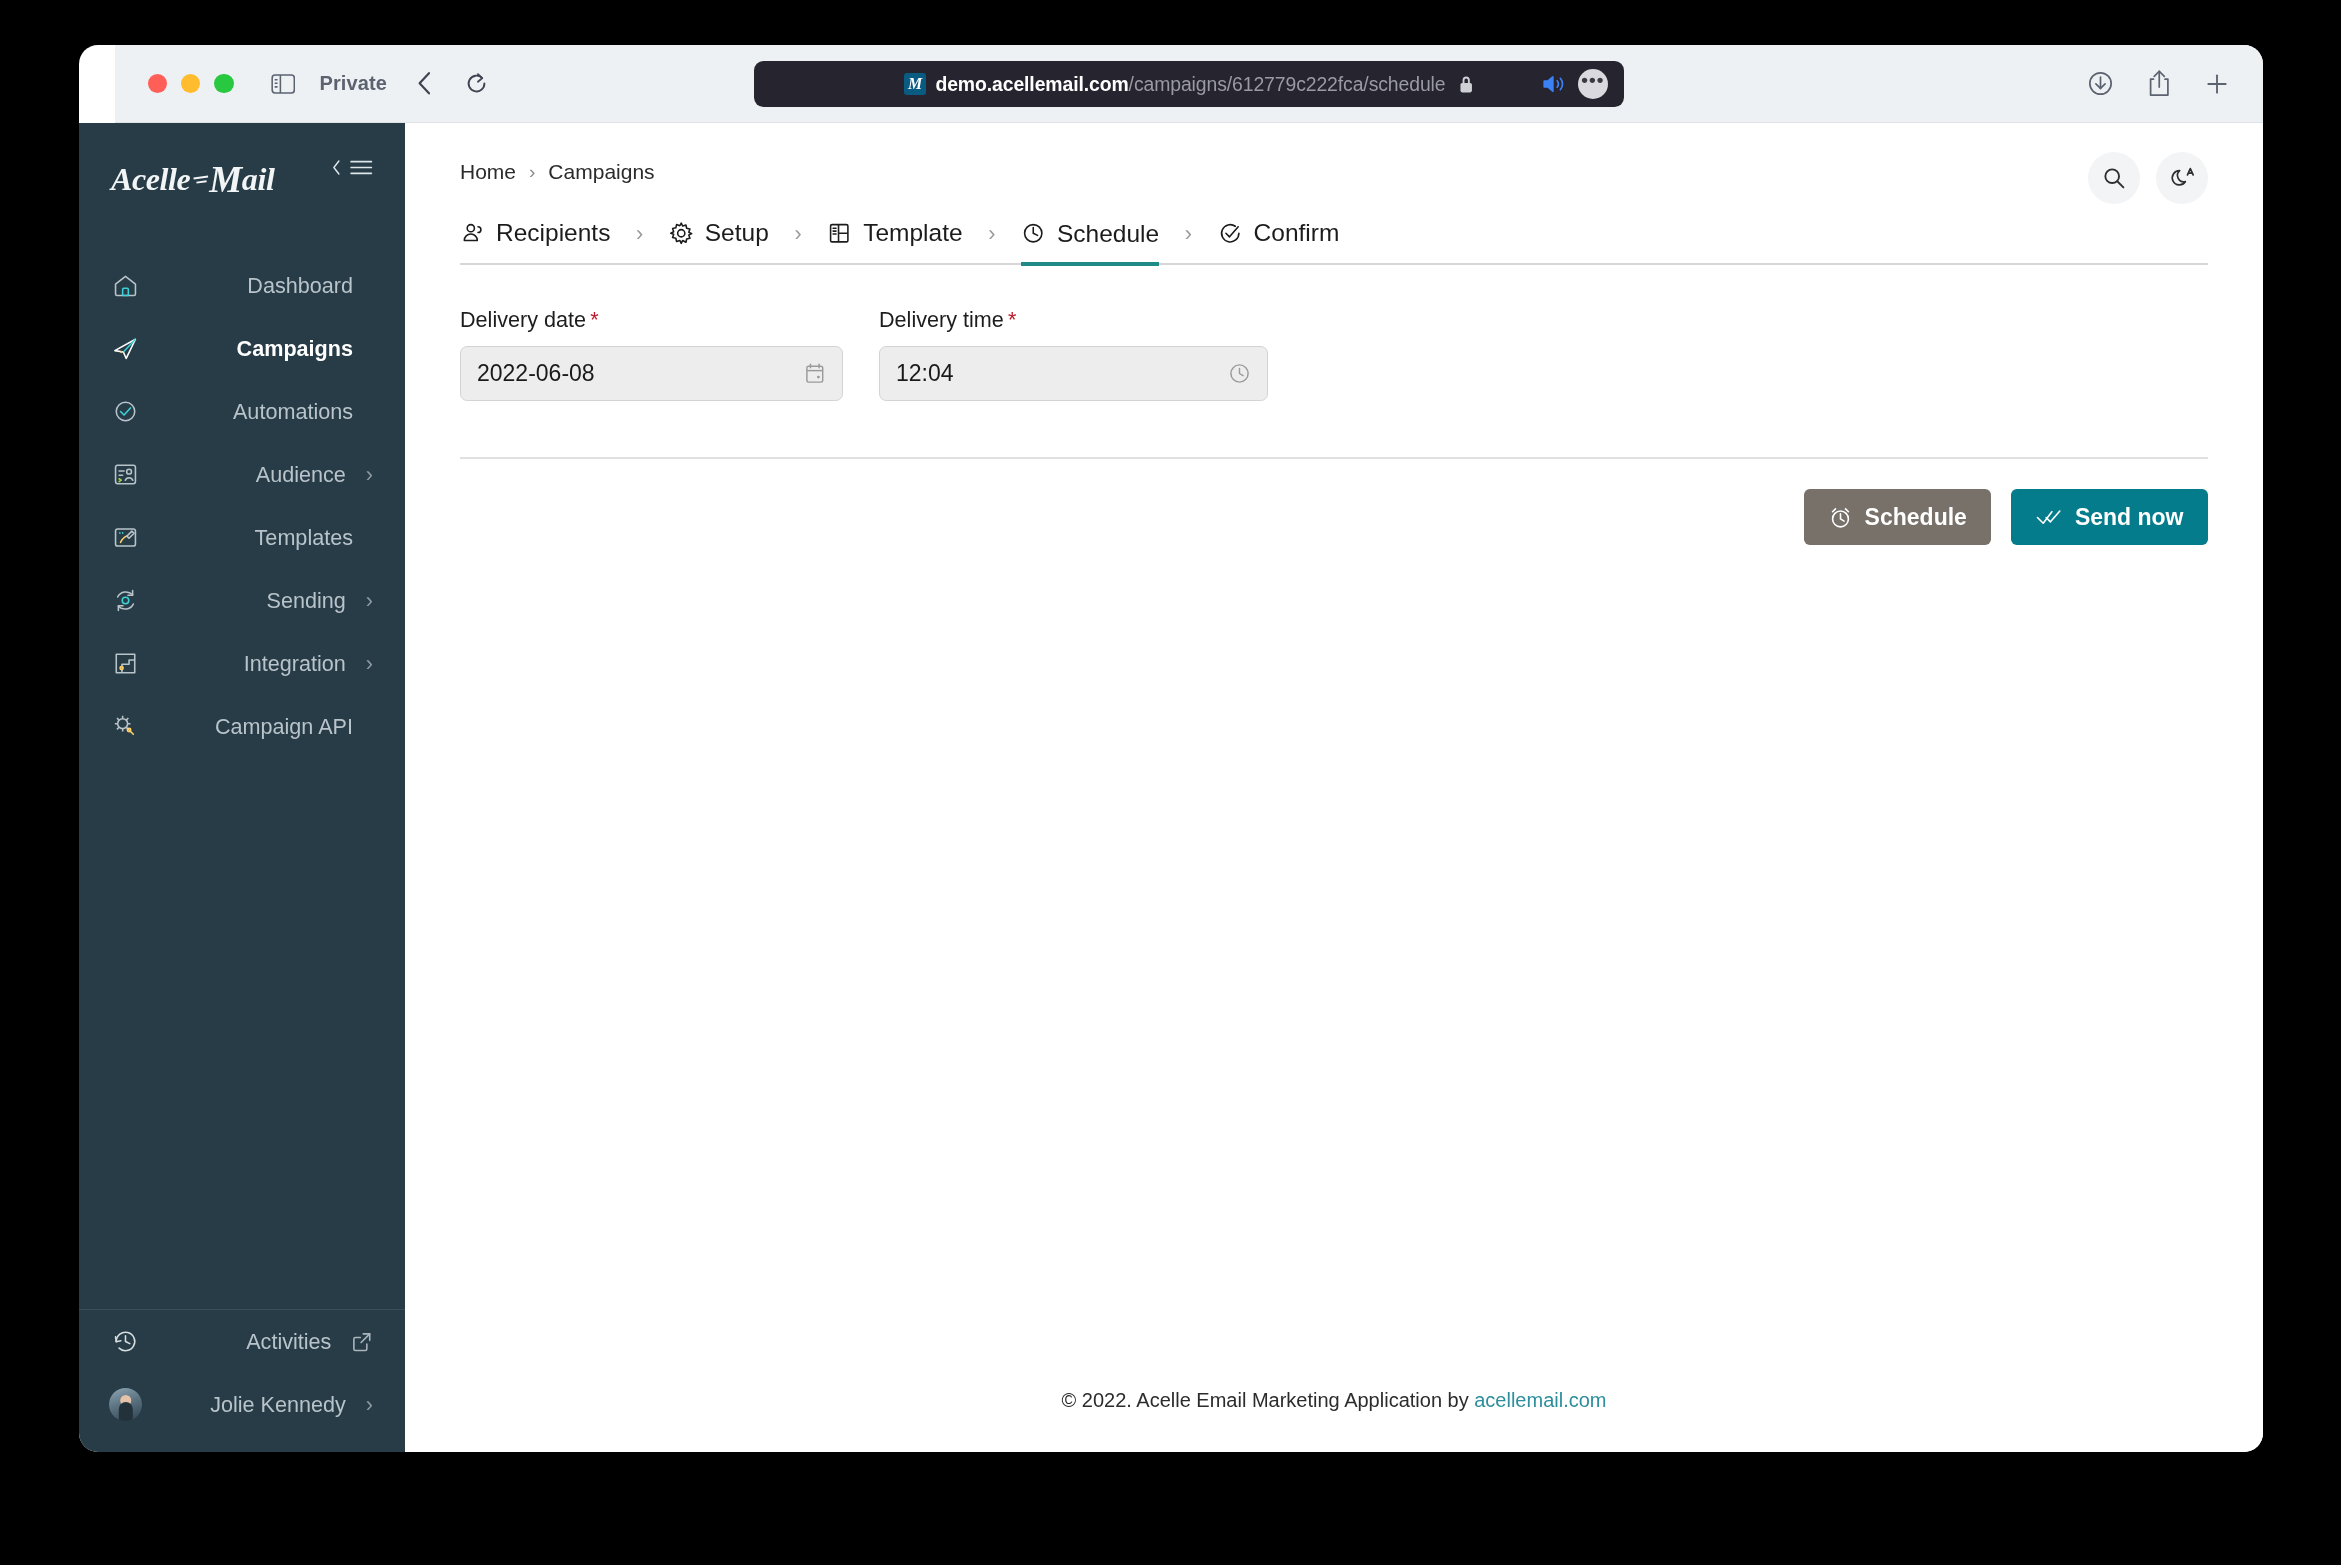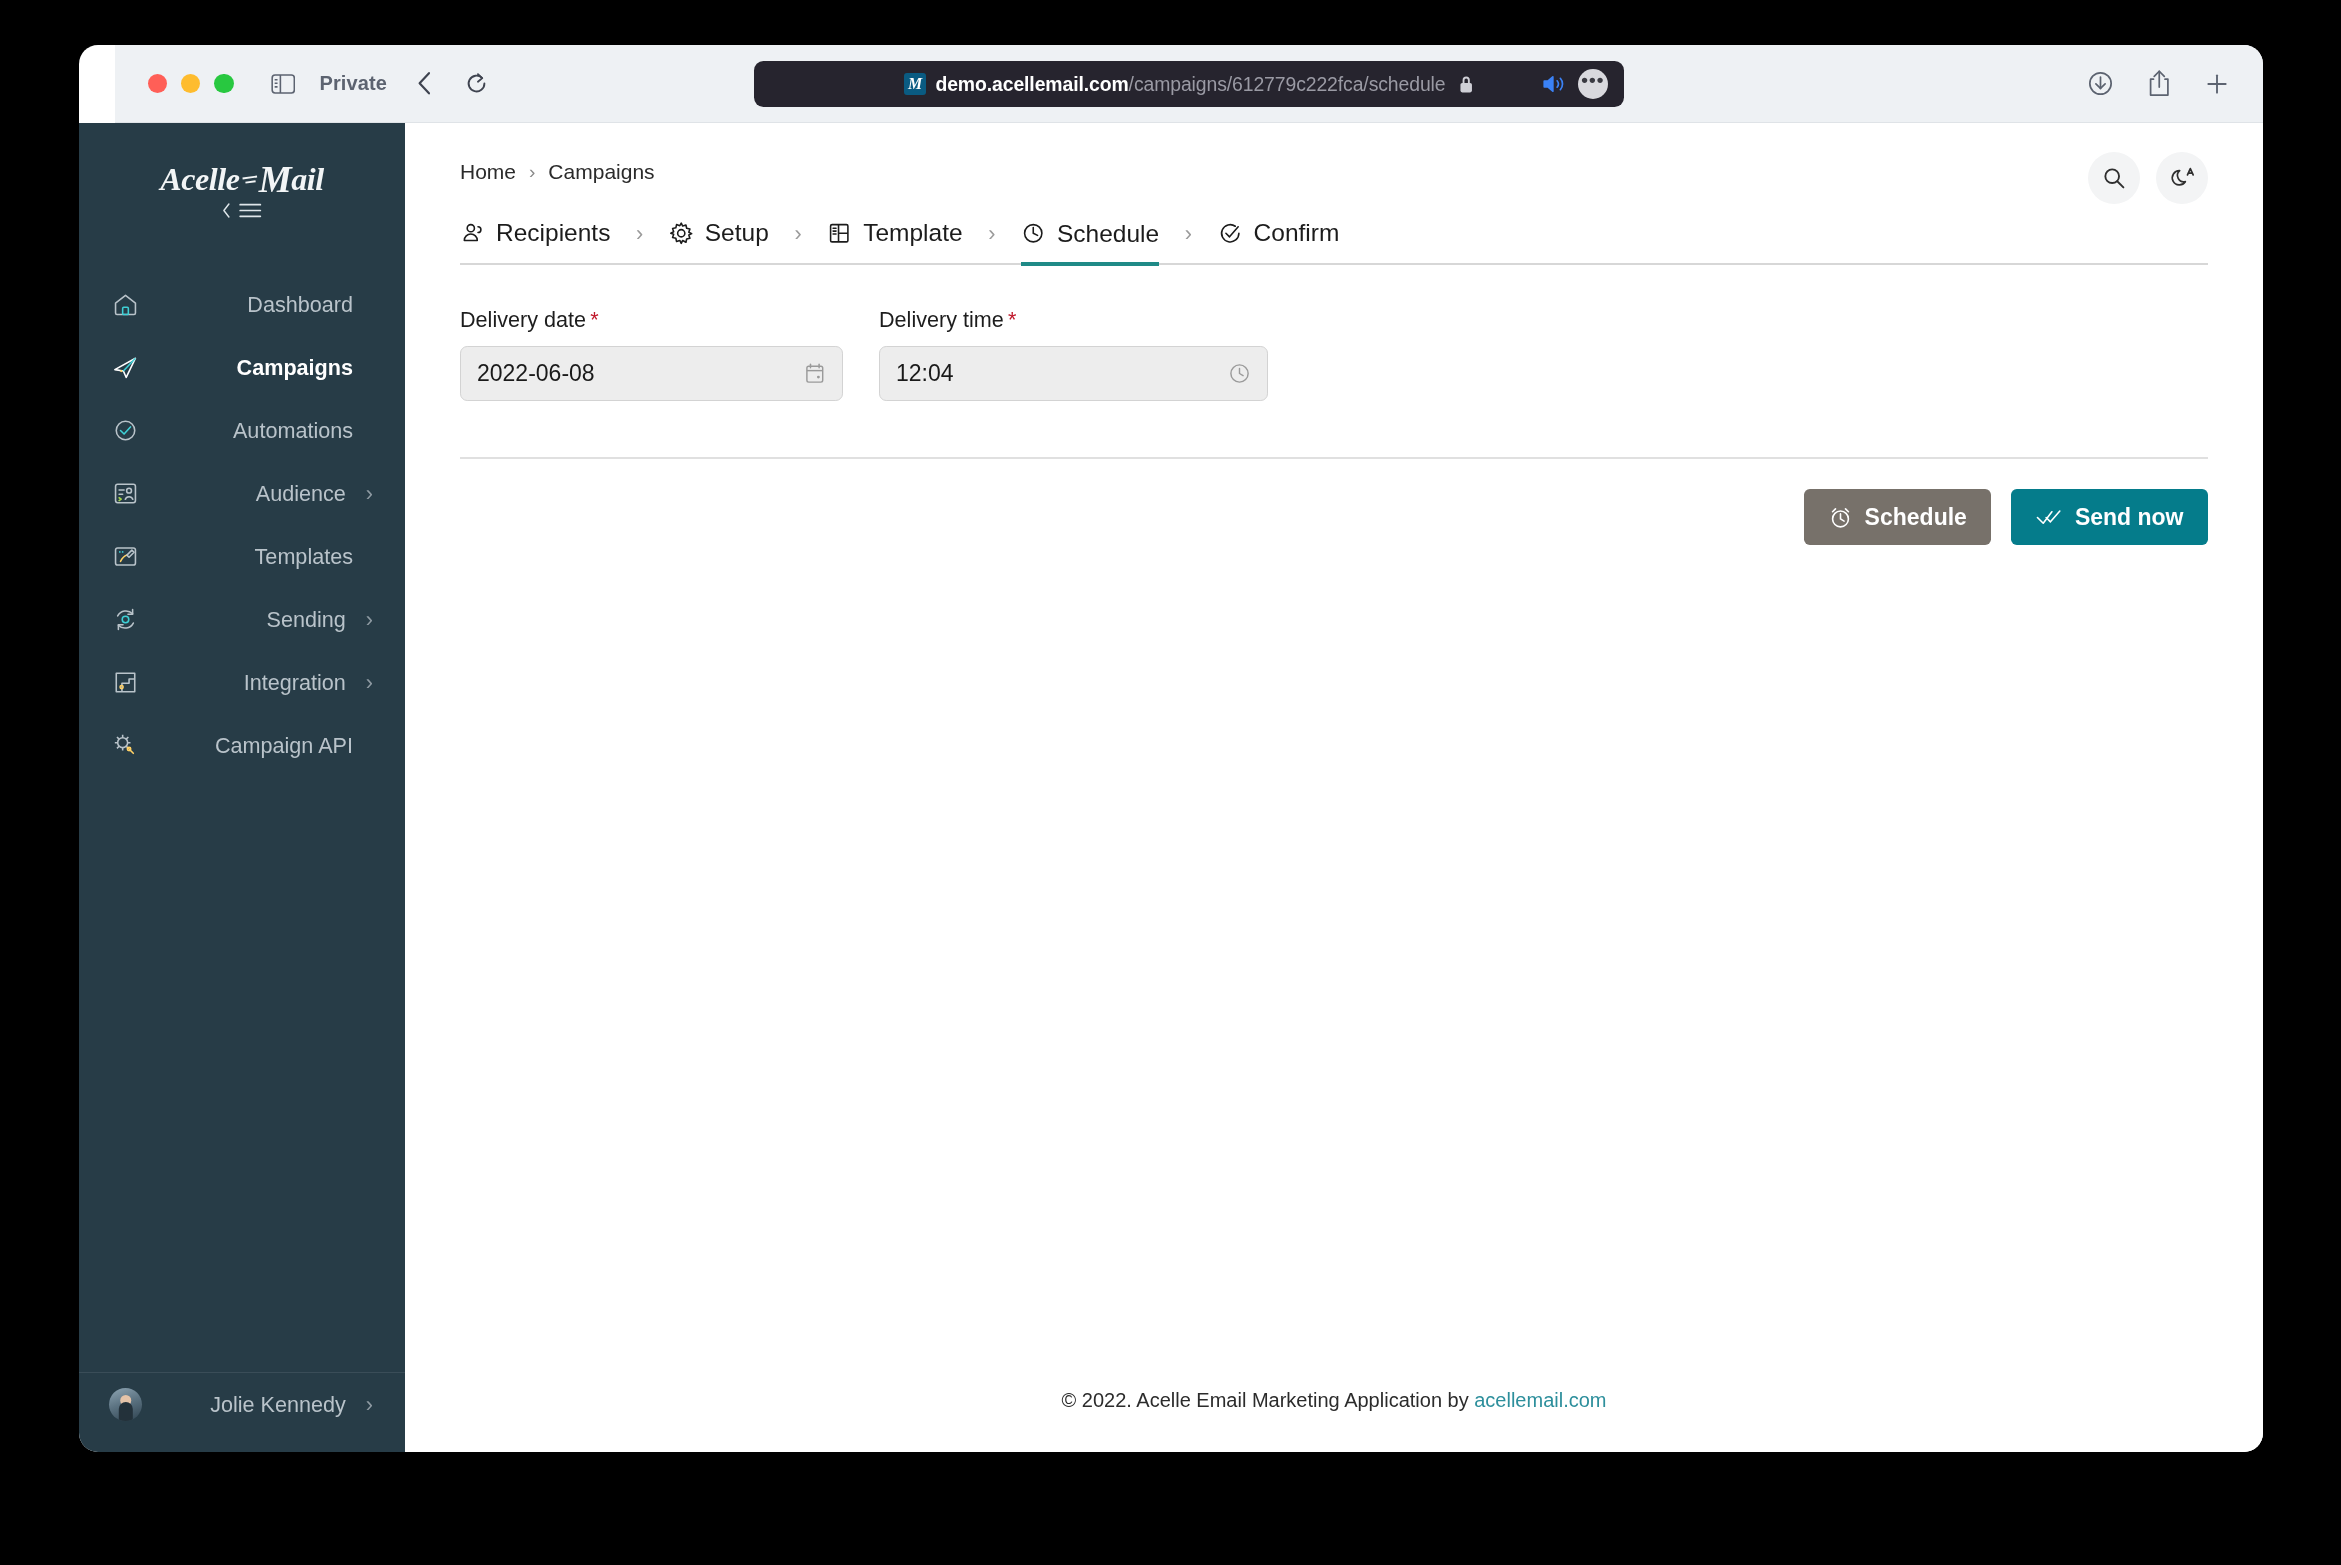--- a/index.html
+++ b/index.html
@@ -83,23 +83,22 @@
 
   
   .app { display: flex; height: calc(1407px - 78px); }
 
   
   .sidebar {
     width: 326px; background: #273c47; color: #c6ced3;
     display: flex; flex-direction: column; flex: 0 0 326px;
   }
   .brand-row {
-    display: flex; align-items: center; justify-content: space-between;
+    display: flex; align-items: flex-start; justify-content: space-between;
     padding: 35px 32px 0 32px;
-    flex-direction: column;
   }
   .brand {
     font-family: "Liberation Serif", serif;
     font-style: italic; font-weight: bold;
     font-size: 32px; color: #f2f5f6; letter-spacing: -0.4px;
     display: flex; align-items: center;
   }
   .brand .brand-m { font-size: 37px; }
   .collapse-btn { display: flex; align-items: center; gap: 5.8px; color: #dfe6ea; }
 
@@ -403,20 +402,37 @@
               </svg>
             </span>
             <span class="label">Campaign API</span>
             <span class="chev"></span>
           </div>
         </div>
 
         <div class="sidebar-bottom">
           <div class="nav-item">
             <span class="nav-ic">
+              <svg width="27" height="27" viewBox="0 0 38 38" fill="none" stroke="#d7dde1" stroke-width="2.2" stroke-linecap="round" stroke-linejoin="round">
+                <path d="M6 19a13 13 0 1 1 4 9.3"></path>
+                <polyline points="5,12.5 6,19.5 12.5,18"></polyline>
+                <polyline points="19,11 19,19 25,22"></polyline>
+              </svg>
+            </span>
+            <span class="label">Activities</span>
+            <span class="chev">
+              <svg width="21.6" height="21.6" viewBox="0 0 30 30" fill="none" stroke="#aab5bc" stroke-width="2.2" stroke-linecap="round" stroke-linejoin="round">
+                <path d="M17 4h9v9"></path>
+                  <path d="M26 4 14 16"></path>
+                <path d="M22 18v7a2 2 0 0 1-2 2H6a2 2 0 0 1-2-2V11a2 2 0 0 1 2-2h7"></path>
+              </svg>
+            </span>
+          </div>
+          <div class="nav-item">
+            <span class="nav-ic">
                 <span class="avatar"></span>
               </span>
             <span class="label">Jolie Kennedy</span>
             <span class="chev">›</span>
           </div>
         </div>
       </div>
 
       <div class="main">
 

